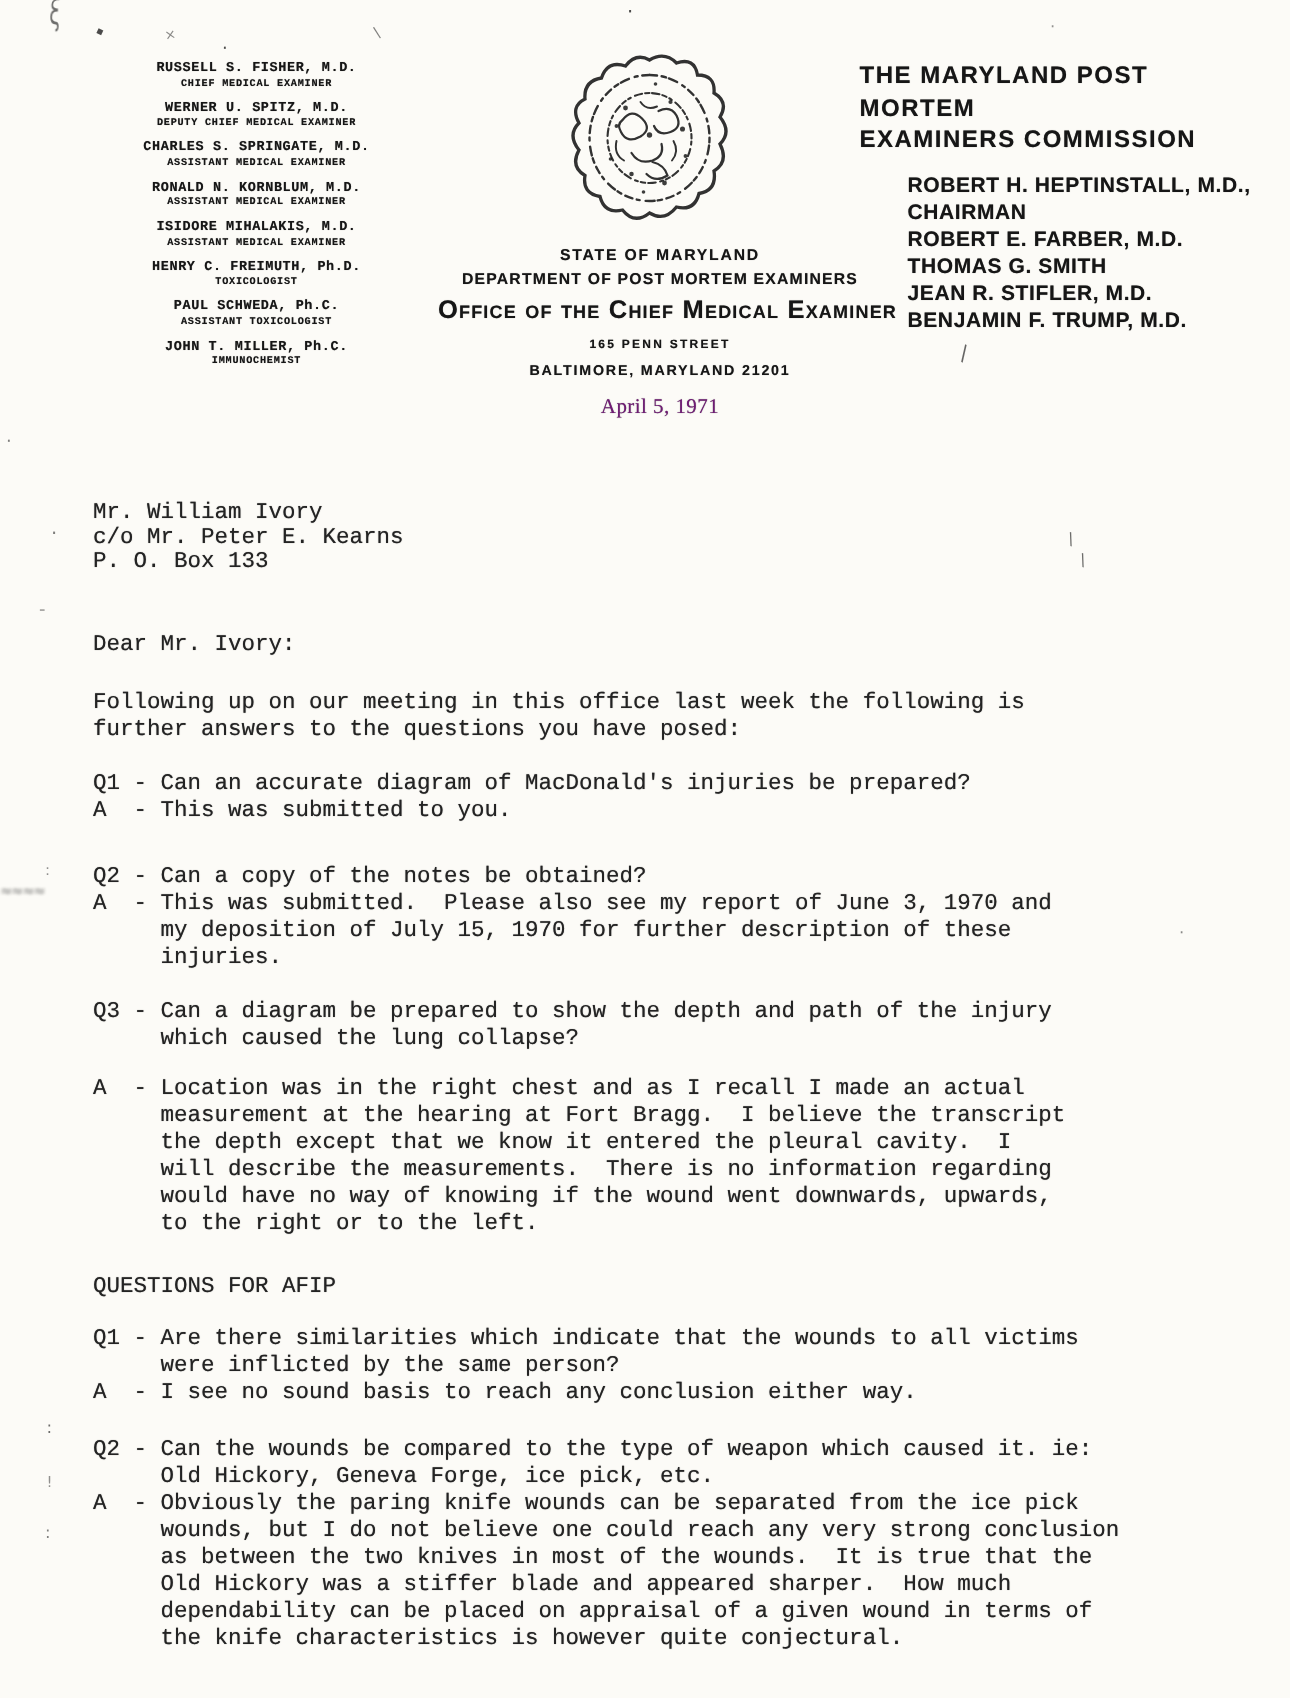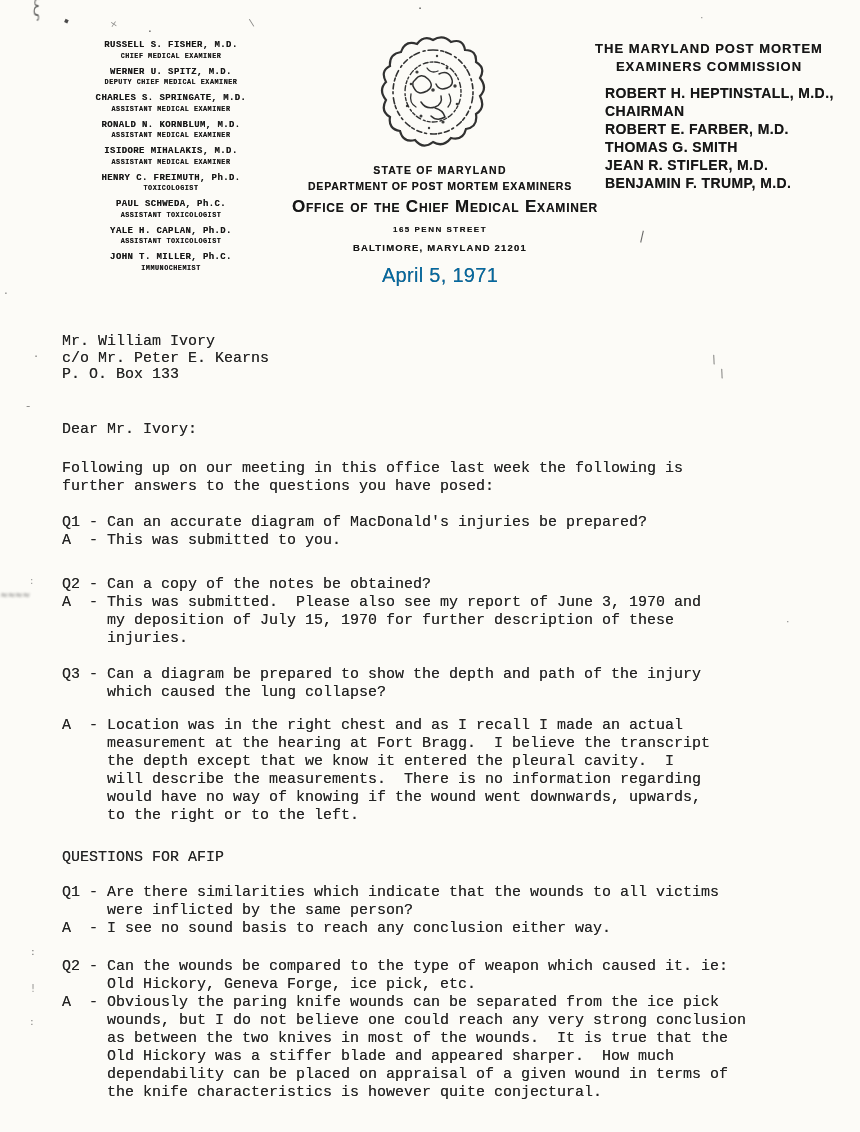--- a/index.html
+++ b/index.html
@@ -15,25 +15,25 @@
   .staff-title{font-size:6.8px;letter-spacing:.5px;margin-top:1.5px;}
 
   .seal{position:absolute;left:377px;top:34px;}
 
   .center-block{position:absolute;left:270px;top:164px;width:340px;text-align:center;}
   .line-state{font-size:10.5px;letter-spacing:1.2px;margin-bottom:4px;}
   .line-dept{font-size:10.5px;letter-spacing:.8px;margin-bottom:5px;}
   .line-office{font-size:17px;letter-spacing:.8px;font-variant:small-caps;margin-bottom:8px;margin-left:10px;}
   .line-street{font-size:8px;letter-spacing:1.5px;margin-bottom:8px;}
   .line-city{font-size:9.5px;letter-spacing:1.2px;margin-bottom:11px;}
-  .line-date{font-family:Liberation Sans, sans-serif;font-weight:normal;
-             font-size:20px;letter-spacing:.3px;color:#0369a1;text-shadow:0 0 .6px rgba(30,30,30,.6);}
+  .line-date{font-family:Liberation Serif, serif;font-weight:normal;
+             font-size:14px;letter-spacing:.3px;color:#701a75;text-shadow:0 0 .6px rgba(30,30,30,.6);}
 
   .commission{position:absolute;left:573px;top:40px;width:272px;}
-  .comm-title{font-size:13px;letter-spacing:1px;text-align:center;line-height:1.35;}
+  .comm-title{font-size:16px;letter-spacing:1px;line-height:1.35;}
   .comm-members{margin-top:9px;padding-left:32px;font-size:14px;letter-spacing:.4px;line-height:18px;text-align:left;}
 
   
   .typed{font-family:"Liberation Mono","DejaVu Sans Mono",monospace;font-size:15px;color:#232323;
          text-shadow:0 0 .6px rgba(30,30,30,.65);}
   .tblock{position:absolute;left:62px;line-height:18px;}
   .tline{white-space:pre;}
   .recipient{top:334px;line-height:16.5px;}
   .salutation{top:421px;}
   .intro{top:460px;}
@@ -102,24 +102,20 @@
       <div class="staff-entry">
         <div class="staff-name">HENRY C. FREIMUTH, Ph.D.</div>
         <div class="staff-title">TOXICOLOGIST</div>
       </div>
 
       <div class="staff-entry">
         <div class="staff-name">PAUL SCHWEDA, Ph.C.</div>
         <div class="staff-title">ASSISTANT TOXICOLOGIST</div>
       </div>
 
-      <div class="staff-entry">
-        <div class="staff-name">YALE H. CAPLAN, Ph.D.</div>
-        <div class="staff-title">ASSISTANT TOXICOLOGIST</div>
-      </div>
 
       <div class="staff-entry">
         <div class="staff-name">JOHN T. MILLER, Ph.C.</div>
         <div class="staff-title">IMMUNOCHEMIST</div>
       </div>
     </div>
 
   <svg class="seal" width="112" height="118" viewBox="0 0 112 118" aria-hidden="true">
     <g fill="none" stroke="#1c1c1c" stroke-width="2.2" stroke-linecap="round" opacity="0.9">
       <path d="M56,6 Q66,0 74,8 Q86,4 88,16 Q100,16 99,28 Q109,34 103,44 Q111,54 103,62 Q109,74 99,80 Q101,93 89,95 Q86,107 74,104 Q66,114 56,108 Q46,116 38,106 Q26,109 23,97 Q11,95 13,83 Q3,77 9,66 Q1,56 9,48 Q3,37 13,32 Q12,20 24,18 Q28,6 40,10 Q47,1 56,6 Z"></path>

